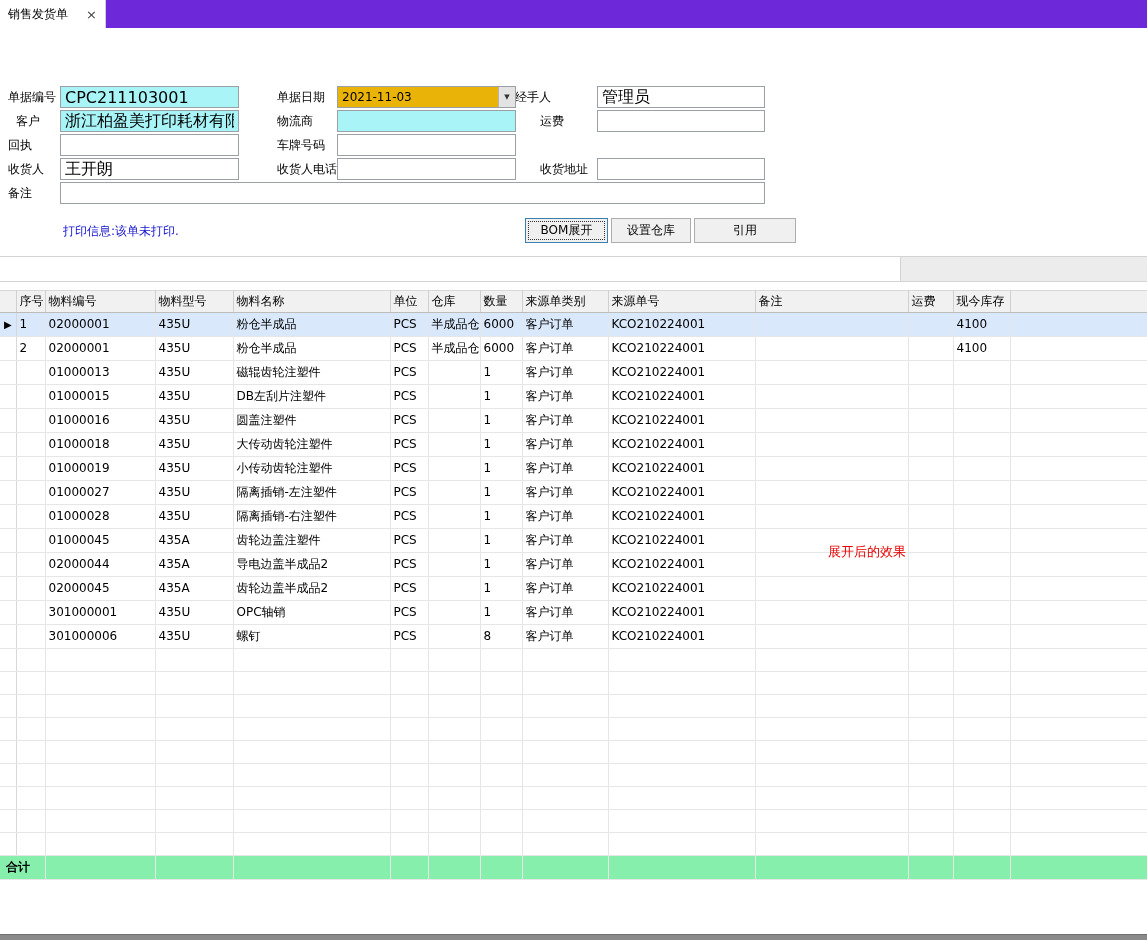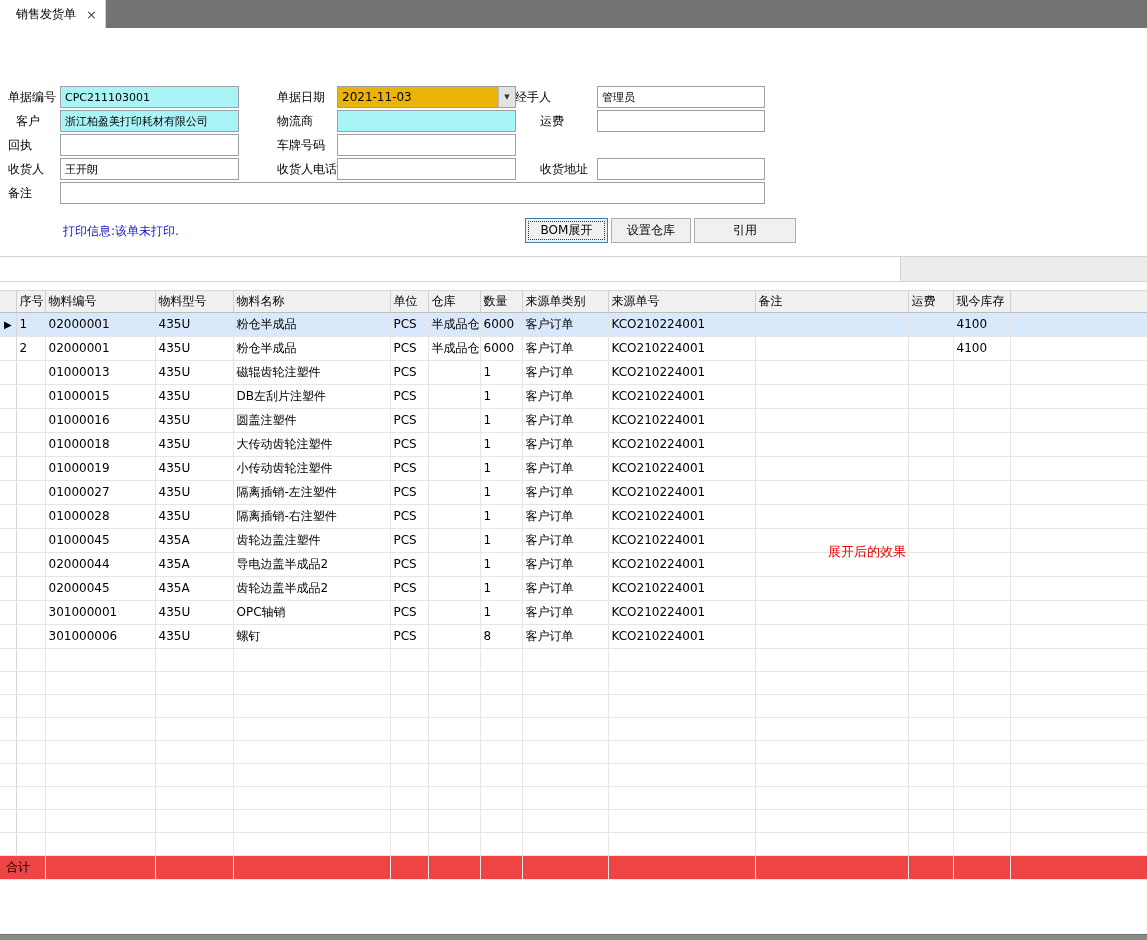--- a/index.html
+++ b/index.html
@@ -8,35 +8,34 @@
     position: relative;
     background: #ffffff;
     font-family: "DejaVu Sans", "Liberation Sans", sans-serif;
     font-size: 12px;
     color: #000;
     overflow: hidden;
   }
   
   .tabbar {
     position: absolute; left:0; top:0; width:1147px; height:28px;
-    background: #737373;
-    text-align: right;
+    background: #6d28d9;
   }
   .tab {
     position: absolute; left:0; top:0; height:28px; width:106px;
     background:#ffffff; display:flex; align-items:center;
     padding:0 8px; border-right:1px solid #d0d0d0;
   }
   .tab-title { flex:1; white-space:nowrap; }
   .tab-close { margin-left:10px; color:#444; cursor:pointer; font-size:13px; line-height:13px; }
   
   .lbl { position:absolute; height:22px; line-height:22px; white-space:nowrap; }
   .ipt {
     position:absolute; height:22px; border:1px solid #9aa0a6; background:#fff;
-    font-family:inherit; font-size:11px; padding:1px 4px; outline:none;
+    font-family:inherit; font-size:16px; padding:1px 4px; outline:none;
   }
   .ipt.cyan { background:#a9f4f7; }
   .combo {
     position:absolute; height:22px; border:1px solid #9aa0a6; background:#eab308;
     display:flex; align-items:center;
   }
   .combo-text { flex:1; padding-left:4px; white-space:nowrap; }
   .combo-arrow {
     width:17px; height:20px; background:#e3e3e3; border-left:1px solid #b5b5b5;
     display:flex; align-items:center; justify-content:center;
@@ -74,21 +73,21 @@
   }
   table.grid td {
     height:23px; line-height:23px; padding:0 3px; white-space:nowrap; overflow:hidden;
     border-right:1px solid #e6e6e6; border-bottom:1px solid #e6e6e6;
     background:#fff;
   }
   table.grid td.ind { padding:0; text-align:center; border-right:1px solid #d8d8d8; }
   table.grid tr.selected td { background:#d9e8fb; }
   table.grid td .arrow { font-size:10px; color:#000; }
   table.grid tr.total-row td {
-    border-top:1px solid #9c9c9c; background:#ef4444;
+    border-top:1px solid #9c9c9c; background:#86efac;font-weight:bold;
   }
   table.grid td.total-label { padding-left:6px; }
   .annotation {
     position:absolute; left:828px; top:543px; color:#e60000; font-size:13px;
     z-index:5; white-space:nowrap;
   }
   .bottom-strip {
     position:absolute; left:0; top:934px; width:1147px; height:6px;
     background:#8a8a8a; border-top:1px solid #6e6e6e;
   }

